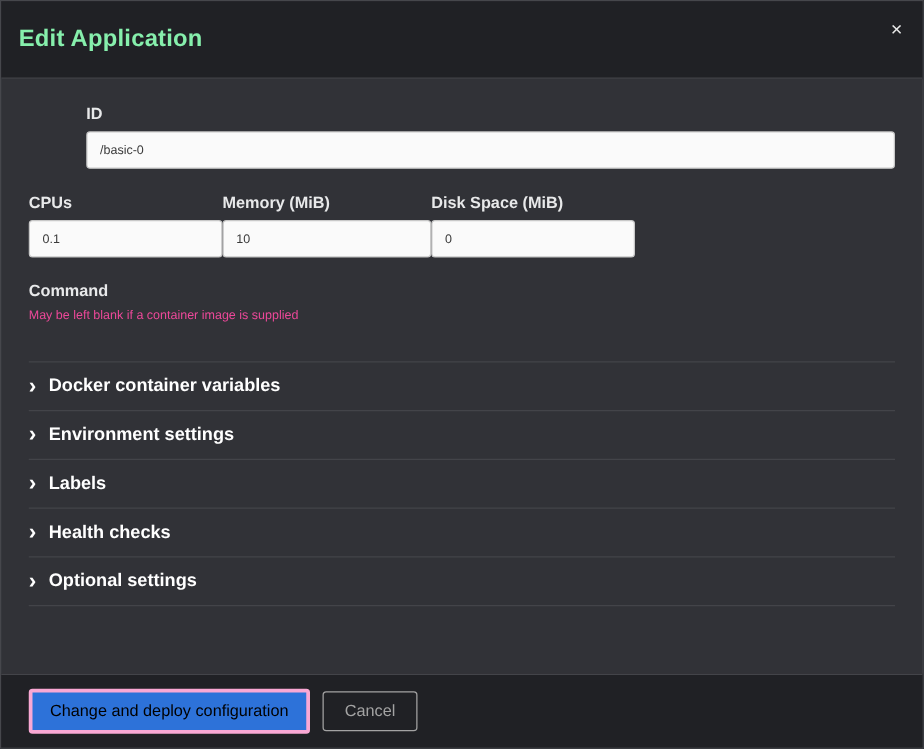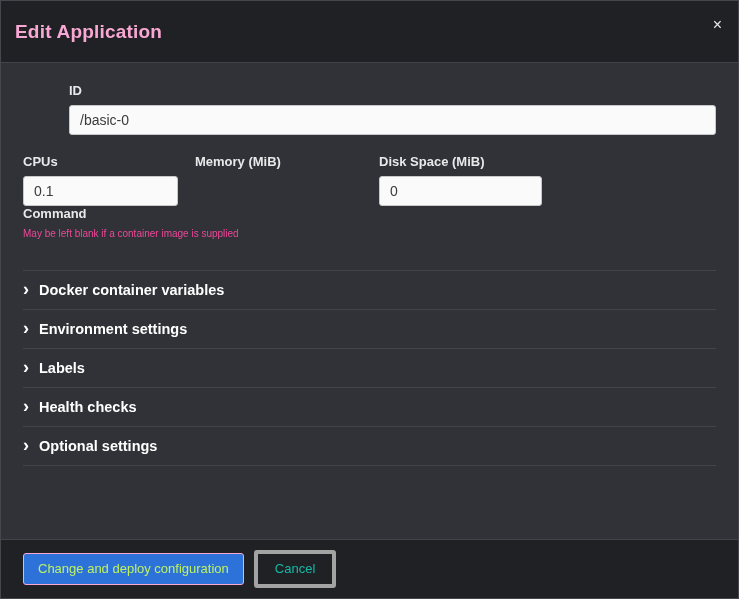--- a/index.html
+++ b/index.html
@@ -19,21 +19,21 @@
   .modal-header {
     background: #202125;
     height: 62px;
     flex: 0 0 62px;
     display: flex; align-items: center;
     padding: 0 18px 0 14px;
     border-bottom: 1px solid #434449;
     position: relative;
   }
   .modal-title {
-    color: #f9a8d4;
+    color: #86efac;
     font-size: 19px;
     font-weight: 600;
     letter-spacing: .2px;
   }
   .close-x {
     position: absolute;
     top: 16px; right: 16px;
     color: #ffffff;
     font-size: 16px;
     line-height: 16px;
@@ -54,31 +54,31 @@
     font-weight: 700;
     margin-bottom: 7px;
   }
   .text-input, .text-area {
     width: 100%;
     background: #fafafa;
     border: 1px solid #c8c8c8;
     border-radius: 3px;
     color: #3a3a3a;
     font-family: "Liberation Sans", sans-serif;
-    font-size: 14px;
+    font-size: 10px;
     padding: 6px 10px;
     outline: none;
   }
   .text-input { height: 30px; }
   .field-block { margin-bottom: 19px; margin-left: 46px; }
 
   .field-row {
     display: grid;
     grid-template-columns: 155px 167px 163px 159px;
-    column-gap: 17px;
+    margin-bottom: 19px;
   }
 
   .text-area {
     height: 58px;
     resize: vertical;
     line-height: 1.35;
   }
   .help-text {
     color: #ec4899;
     font-size: 10px;
@@ -122,27 +122,27 @@
     font-family: "Liberation Sans", sans-serif;
     font-size: 13px;
     font-weight: 400;
     border-radius: 3px;
     padding: 8px 14px;
     cursor: pointer;
     line-height: 1.1;
   }
   .btn-primary {
     background: #2d72d9;
-    border: 1px solid #f9a8d4;
-    color: #bef264;
+    border: 3px solid #f9a8d4;
+    color: #000000;
   }
   .btn-cancel {
     background: transparent;
-    border: 4px solid #a3a3a3;
-    color: #14b8a6;
+    border: 1px solid #a3a3a3;
+    color: #a3a3a3;
     padding: 8px 17px;
   }
 </style>
 </head>
 <body>
 
 <div class="modal">
 
   <div class="modal-header">
     <h2 class="modal-title">Edit Application</h2>
@@ -156,20 +156,21 @@
       <input class="text-input" type="text" value="/basic-0" style="">
     </div>
 
     <div class="field-row">
       <div>
         <label class="field-label">CPUs</label>
         <input class="text-input" type="text" value="0.1" style="">
       </div>
       <div>
         <label class="field-label">Memory (MiB)</label>
+        <input class="text-input" type="text" value="10" style="">
       </div>
       <div>
         <label class="field-label">Disk Space (MiB)</label>
         <input class="text-input" type="text" value="0" style="">
       </div>
     </div>
 
     <div class="command-block">
       <label class="field-label">Command</label>
       <div class="help-text">May be left blank if a container image is supplied</div>

